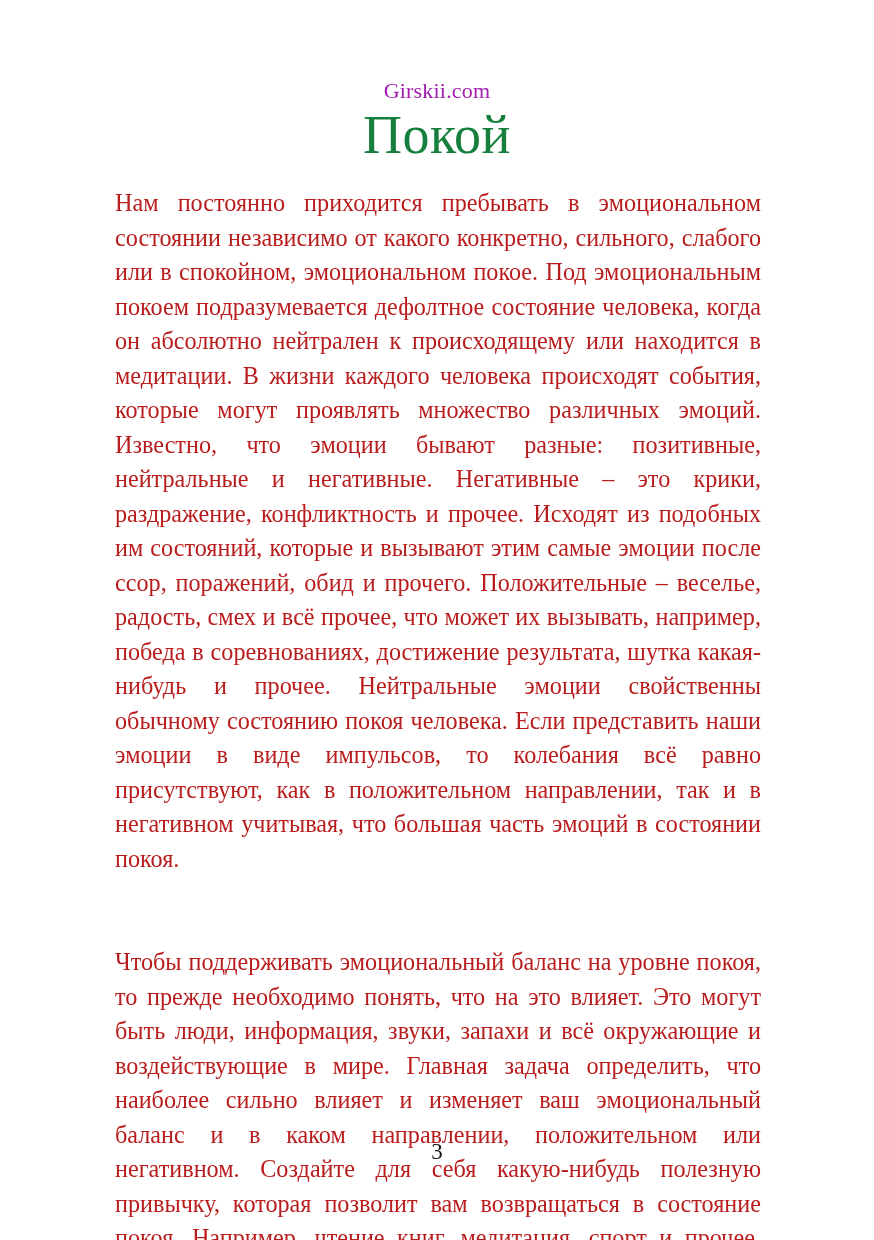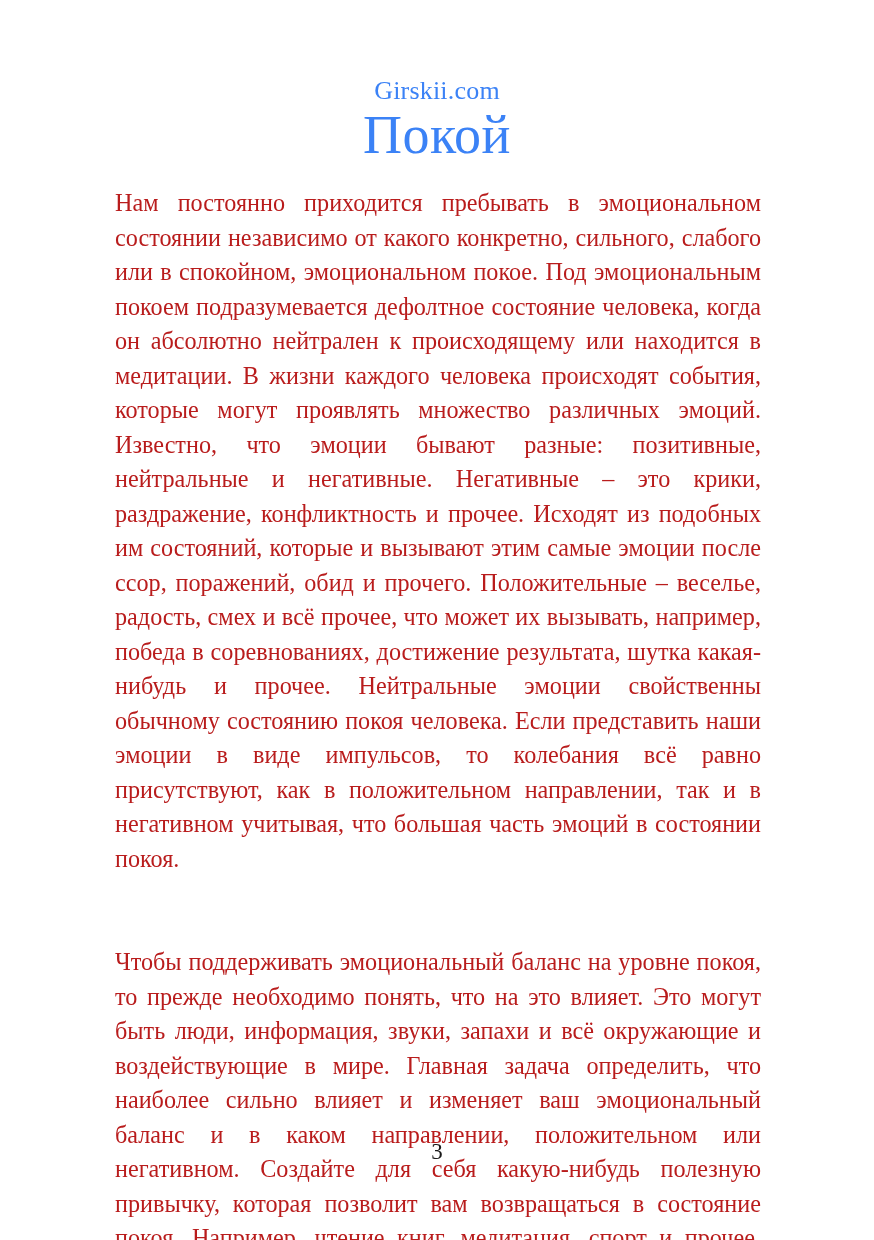--- a/index.html
+++ b/index.html
@@ -22,38 +22,38 @@
   }
 
   
   .running-head {
     position: absolute;
     top: 78px;
     left: 0;
     width: 874px;
     text-align: center;
     font-family: "Liberation Serif", "DejaVu Serif", serif;
-    font-size: 26px;
+    font-size: 22px;
     line-height: 26px;
-    color: #3b82f6;
+    color: #a21caf;
     letter-spacing: 0.2px;
   }
 
   
   .chapter-title {
     position: absolute;
     top: 104px;
     left: 0;
     width: 874px;
     text-align: center;
     font-family: "Liberation Serif", "DejaVu Serif", serif;
     font-size: 54px;
     font-weight: 400;
     line-height: 62px;
-    color: #3b82f6;
+    color: #15803d;
     margin: 0;
     letter-spacing: 0.5px;
   }
 
   
   .text-body {
     position: absolute;
     top: 186px;
     left: 115px;
     width: 646px;

